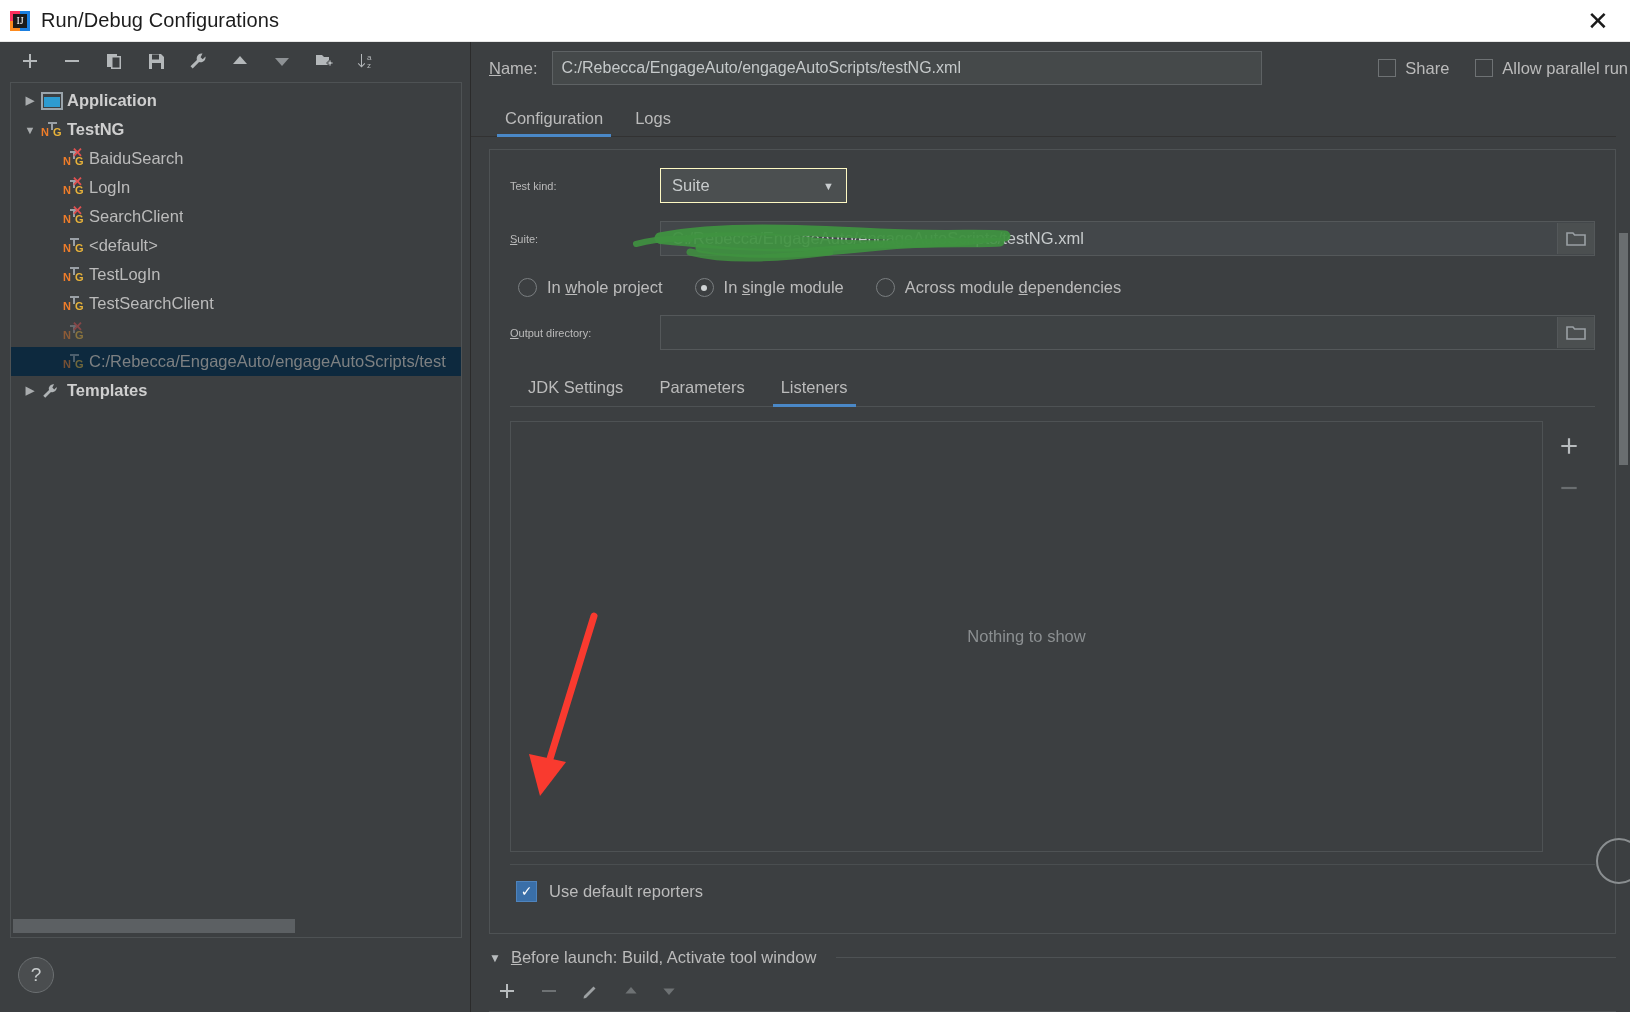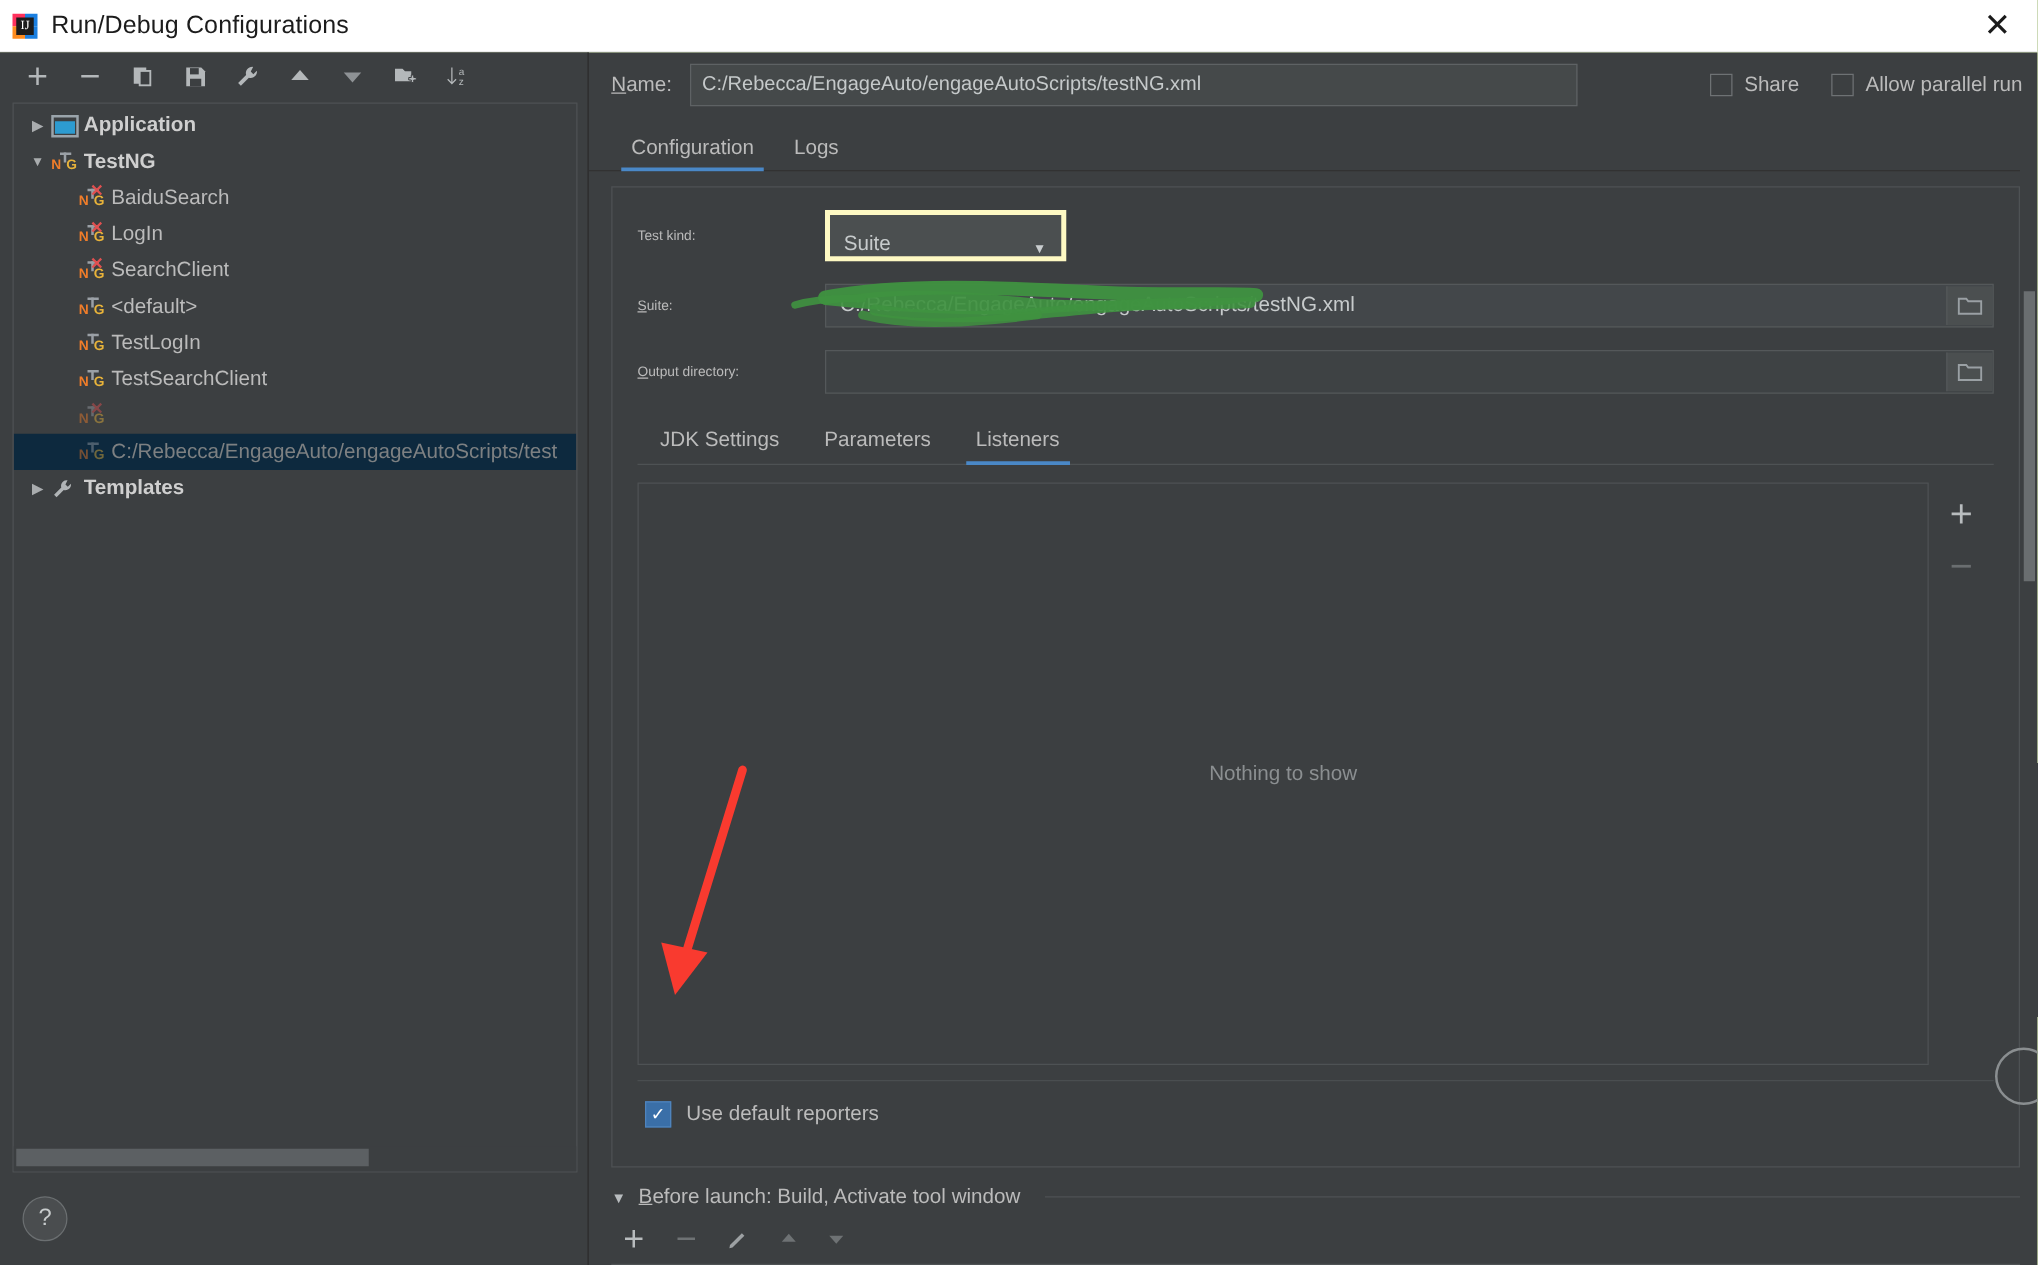--- a/index.html
+++ b/index.html
@@ -253,22 +253,22 @@
   }
   .form-label {
     width: 150px; flex: 0 0 150px;
     font-size: 11px; color:#bbbbbb;
   }
   .form-label u { text-decoration: underline; }
 
   .combo {
     width: 168px; height: 33px;
     background: #4b4f50;
-    border: 4px solid #fef9c3;
-    display:flex; align-items:flex-end;
+    border: 1px solid #fef9c3;
+    display:flex; align-items:center;
     padding: 0 6px 0 11px;
     color: #c7cbcc; font-size: 16.5px;
   }
   .combo .cv { flex:1 1 auto; }
   .combo .arrow { font-size: 11px; color:#c9cdcf; padding-right:6px; }
 
   .text-field {
     flex: 1 1 auto;
     height: 33px;
     background: #43474a;
@@ -647,21 +647,21 @@
     <div class="right-pane">
 
       <div class="name-row">
         <div class="name-label"><u>N</u>ame:</div>
         <div class="name-input">C:/Rebecca/EngageAuto/engageAutoScripts/testNG.xml</div>
         <div class="name-spacer"></div>
         <div class="cb-wrap">
           <div class="cb-box"></div>
           <span>Share</span>
         </div>
-        <div class="cb-wrap" style="margin-left:12px;margin-right:10px;text-align:center;">
+        <div class="cb-wrap" style="margin-left:12px;text-align:center;">
           <div class="cb-box"></div>
           <span>Allow parallel run</span>
         </div>
       </div>
 
       <div class="tabs-row">
         <div class="tab active">Configuration</div>
         <div class="tab">Logs</div>
       </div>
 
@@ -682,20 +682,30 @@
               <span>C:/Rebecca/EngageAuto/engageAutoScripts/testNG.xml</span>
               <div style="flex:1 1 auto"></div>
               <div class="browse-btn">
                 <svg width="20" height="16" viewBox="0 0 20 16">
                     <path d="M1 2h6l1.6 2H19v10H1z" fill="none" stroke="currentColor" stroke-width="1.6"></path>
                   </svg>
               </div>
             </div>
           </div>
 
+          <div class="radio-row">
+            <div class="radio"></div>
+            <div class="radio-label">In <u>w</u>hole project</div>
+            <div class="radio">
+                <div class="dot"></div>
+              </div>
+            <div class="radio-label">In <u>s</u>ingle module</div>
+            <div class="radio"></div>
+            <div class="radio-label">Across module <u>d</u>ependencies</div>
+          </div>
 
           <div class="form-row">
             <div class="form-label"><u>O</u>utput directory:</div>
             <div class="text-field disabled">
               <span></span>
               <div style="flex:1 1 auto"></div>
               <div class="browse-btn">
                 <svg width="20" height="16" viewBox="0 0 20 16">
                     <path d="M1 2h6l1.6 2H19v10H1z" fill="none" stroke="currentColor" stroke-width="1.6"></path>
                   </svg>

